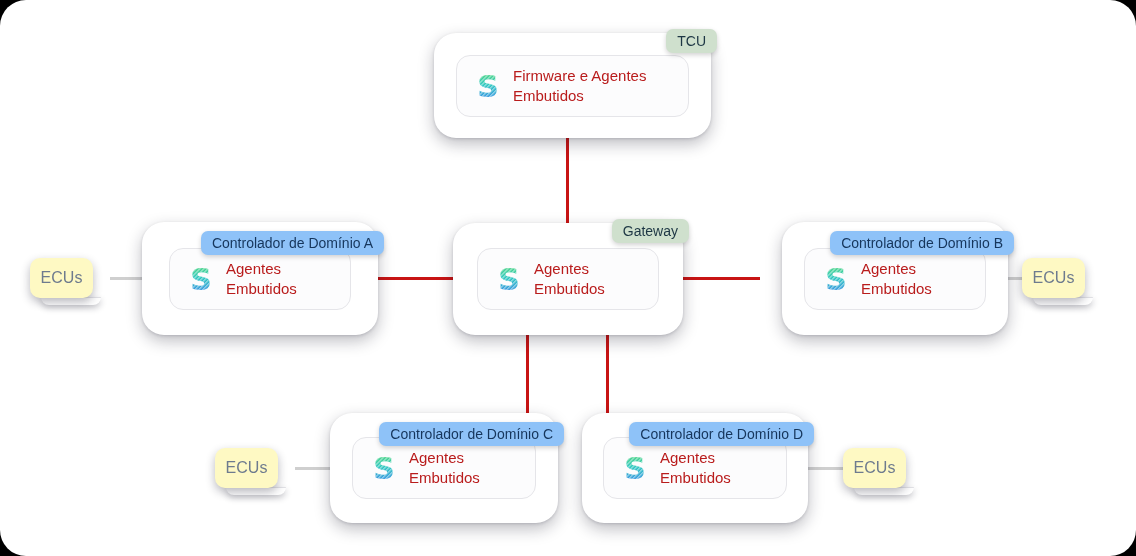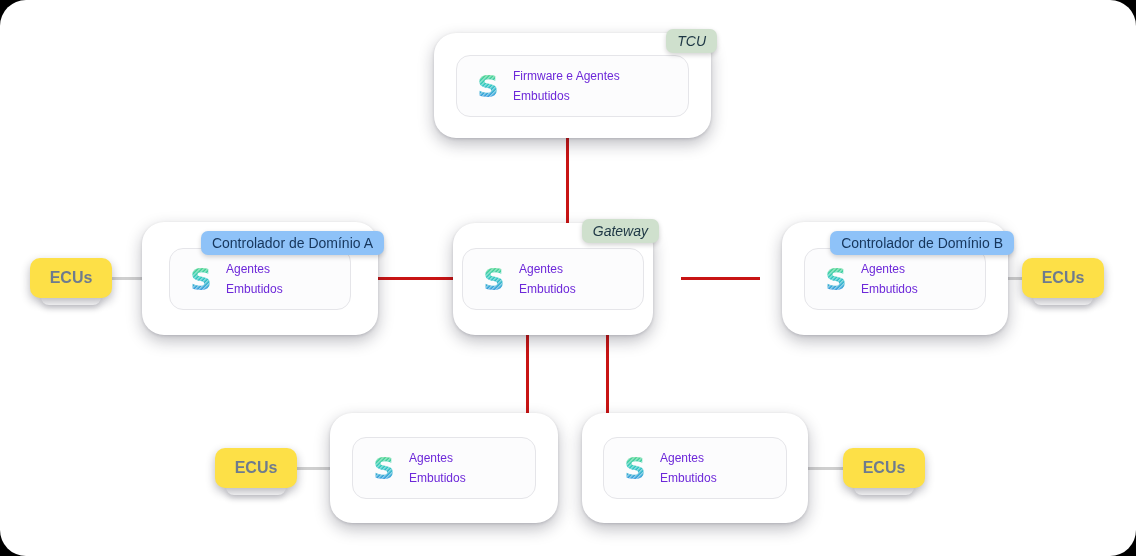--- a/index.html
+++ b/index.html
@@ -11,37 +11,37 @@
   .line.red{background:#c81414;}
   .line.gray{background:#cfcfcf;}
 
   
   .node{position:absolute;background:#ffffff;border-radius:22px;
         box-shadow:0 6px 16px rgba(20,20,40,.28),0 1px 3px rgba(20,20,40,.15);
         display:flex;align-items:center;justify-content:center;}
   .badge{position:absolute;top:-4px;right:-6px;height:24px;line-height:24px;
          padding:0 11px;border-radius:7px;font-size:14px;font-weight:500;
          white-space:nowrap;box-shadow:0 2px 5px rgba(0,0,0,.18);}
-  .badge.green{background:#cfe0cd;color:#1d3644;font-style:italic;}
+  .badge.green{background:#cfe0cd;color:#1d3644;}
   .badge.blue{background:#8ec2f8;color:#16365c;margin-top:13px;}
 
   
   .card{background:#fcfcfd;border:1px solid #e5e5e9;border-radius:14px;
         height:62px;display:flex;align-items:center;gap:14px;padding-left:20px;
         box-sizing:border-box;}
-  .card-text{font-size:12px;line-height:20px;font-weight:500;color:#6d28d9;}
+  .card-text{font-size:15px;line-height:20px;font-weight:500;color:#b91c1c;}
   .card-text span{display:block;}
   .s-icon{flex:0 0 auto;display:block;}
 
   
   .ecus{position:absolute;width:82px;}
-  .ecus-main{width:82px;height:40px;background:#fde047;border-radius:10px;
+  .ecus-main{width:63px;height:40px;background:#fef9c3;border-radius:10px;
              box-shadow:0 4px 10px rgba(20,20,40,.30);
              display:flex;align-items:center;justify-content:center;
-             font-size:16px;font-weight:700;color:#6e7b8e;position:relative;z-index:1;}
+             font-size:16px;font-weight:400;color:#6e7b8e;position:relative;z-index:1;}
   .ecus-stack{width:60px;height:7px;margin:-1px auto 0;background:#ffffff;
               border-top:1px solid #e2e2e6;border-radius:0 0 9px 9px;
               box-shadow:0 3px 6px rgba(20,20,40,.25);}
 </style>
 </head>
 <body>
 
 <svg width="0" height="0" style="position:absolute" aria-hidden="true">
   <defs>
     <linearGradient id="sg-grad" x1="0" y1="0" x2="0" y2="1">
@@ -75,21 +75,21 @@
         <text x="11" y="28" text-anchor="middle" font-family="DejaVu Sans, sans-serif" font-size="30" font-weight="bold" fill="url(#sg-grad)">S</text>
         <text x="11" y="28" text-anchor="middle" font-family="DejaVu Sans, sans-serif" font-size="30" font-weight="bold" fill="url(#sg-stripes)">S</text>
       </svg>
       <div class="card-text">
         <span>Firmware e Agentes</span>
           <span>Embutidos</span>
       </div>
     </div>
   </div>
 
-  <div class="node" style="left:453px;top:223px;width:200px;height:112px">
+  <div class="node" style="left:453px;top:223px;width:230px;height:112px">
     <div class="badge green">Gateway</div>
     <div class="card" style="width:182px">
       <svg class="s-icon" width="22" height="34" viewBox="0 0 22 34">
         <text x="11" y="28" text-anchor="middle" font-family="DejaVu Sans, sans-serif" font-size="30" font-weight="bold" fill="url(#sg-grad)">S</text>
         <text x="11" y="28" text-anchor="middle" font-family="DejaVu Sans, sans-serif" font-size="30" font-weight="bold" fill="url(#sg-stripes)">S</text>
       </svg>
       <div class="card-text">
         <span>Agentes</span>
           <span>Embutidos</span>
       </div>
@@ -118,33 +118,35 @@
         <text x="11" y="28" text-anchor="middle" font-family="DejaVu Sans, sans-serif" font-size="30" font-weight="bold" fill="url(#sg-stripes)">S</text>
       </svg>
       <div class="card-text">
         <span>Agentes</span>
           <span>Embutidos</span>
       </div>
     </div>
   </div>
 
   <div class="node" style="left:330px;top:413px;width:228px;height:110px">
+    <div class="badge blue">Controlador de Domínio C</div>
     <div class="card" style="width:184px">
       <svg class="s-icon" width="22" height="34" viewBox="0 0 22 34">
         <text x="11" y="28" text-anchor="middle" font-family="DejaVu Sans, sans-serif" font-size="30" font-weight="bold" fill="url(#sg-grad)">S</text>
         <text x="11" y="28" text-anchor="middle" font-family="DejaVu Sans, sans-serif" font-size="30" font-weight="bold" fill="url(#sg-stripes)">S</text>
       </svg>
       <div class="card-text">
         <span>Agentes</span>
           <span>Embutidos</span>
       </div>
     </div>
   </div>
 
   <div class="node" style="left:582px;top:413px;width:226px;height:110px">
+    <div class="badge blue">Controlador de Domínio D</div>
     <div class="card" style="width:184px">
       <svg class="s-icon" width="22" height="34" viewBox="0 0 22 34">
         <text x="11" y="28" text-anchor="middle" font-family="DejaVu Sans, sans-serif" font-size="30" font-weight="bold" fill="url(#sg-grad)">S</text>
         <text x="11" y="28" text-anchor="middle" font-family="DejaVu Sans, sans-serif" font-size="30" font-weight="bold" fill="url(#sg-stripes)">S</text>
       </svg>
       <div class="card-text">
         <span>Agentes</span>
           <span>Embutidos</span>
       </div>
     </div>

